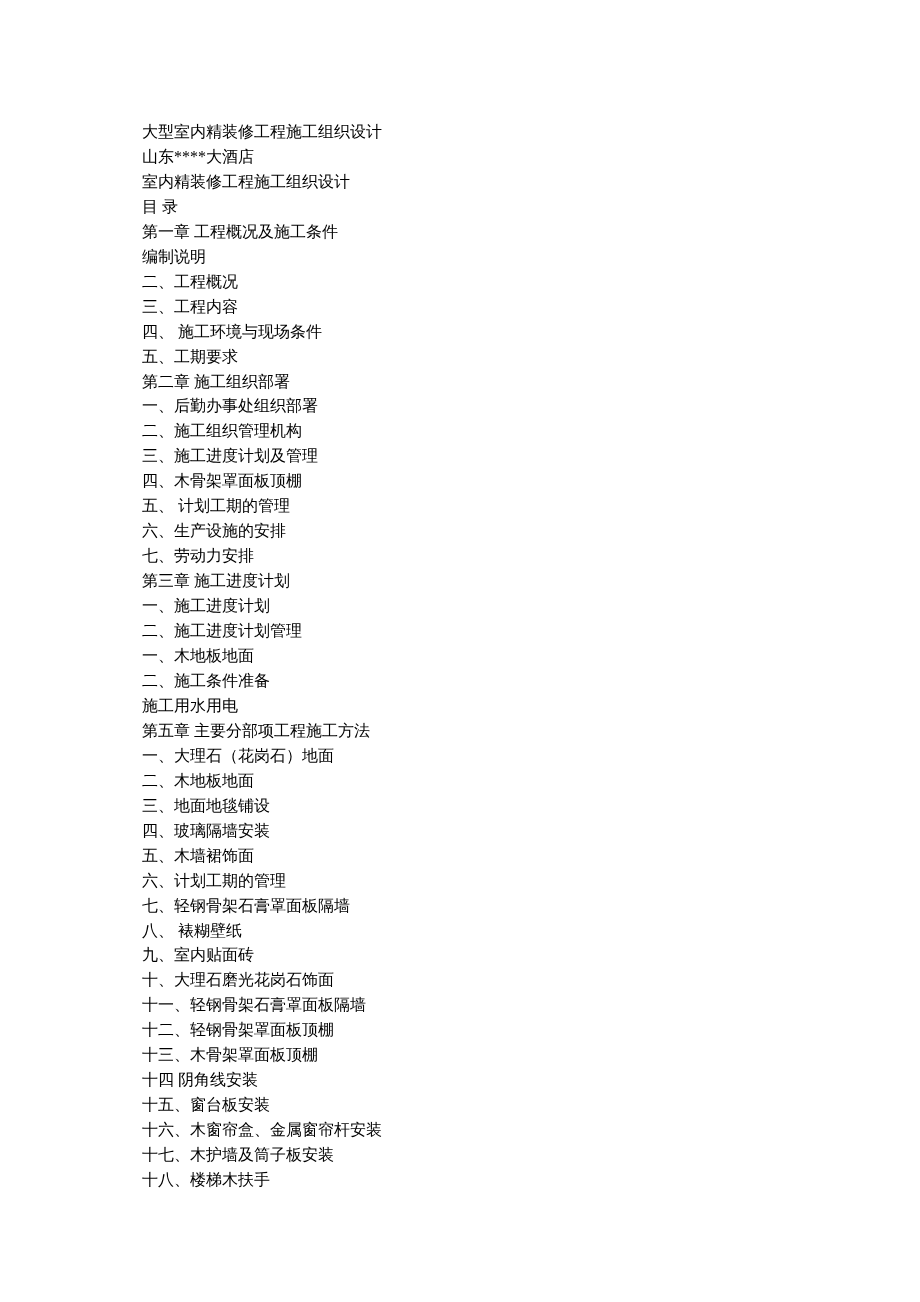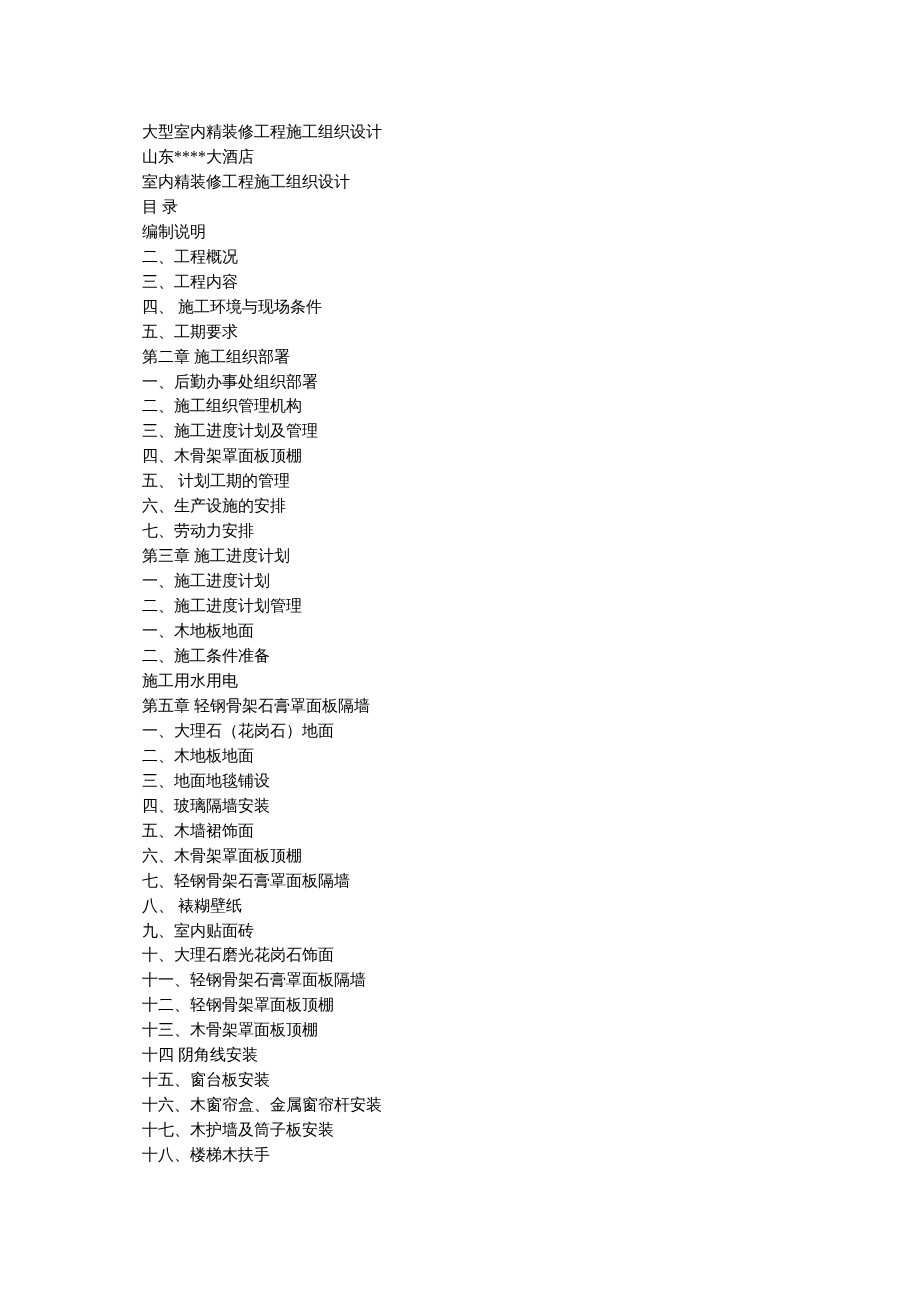--- a/index.html
+++ b/index.html
@@ -22,46 +22,47 @@
     }
   </style>
 </head>
 <body>
 
 <div>
   <div class="line">大型室内精装修工程施工组织设计</div>
   <div class="line">山东****大酒店</div>
   <div class="line">室内精装修工程施工组织设计</div>
   <div class="line">目  录</div>
+  <div class="line">第一章  工程概况及施工条件</div>
   <div class="line">编制说明</div>
   <div class="line">二、工程概况</div>
   <div class="line">三、工程内容</div>
   <div class="line">四、 施工环境与现场条件</div>
   <div class="line">五、工期要求</div>
   <div class="line">第二章  施工组织部署</div>
   <div class="line">一、后勤办事处组织部署</div>
   <div class="line">二、施工组织管理机构</div>
   <div class="line">三、施工进度计划及管理</div>
   <div class="line">四、木骨架罩面板顶棚</div>
   <div class="line">五、 计划工期的管理</div>
   <div class="line">六、生产设施的安排</div>
   <div class="line">七、劳动力安排</div>
   <div class="line">第三章  施工进度计划</div>
   <div class="line">一、施工进度计划</div>
   <div class="line">二、施工进度计划管理</div>
   <div class="line">一、木地板地面</div>
   <div class="line">二、施工条件准备</div>
   <div class="line">施工用水用电</div>
-  <div class="line">第五章  轻钢骨架石膏罩面板隔墙</div>
+  <div class="line">第五章  主要分部项工程施工方法</div>
   <div class="line">一、大理石（花岗石）地面</div>
   <div class="line">二、木地板地面</div>
   <div class="line">三、地面地毯铺设</div>
   <div class="line">四、玻璃隔墙安装</div>
   <div class="line">五、木墙裙饰面</div>
-  <div class="line">六、木骨架罩面板顶棚</div>
+  <div class="line">六、计划工期的管理</div>
   <div class="line">七、轻钢骨架石膏罩面板隔墙</div>
   <div class="line">八、 裱糊壁纸</div>
   <div class="line">九、室内贴面砖</div>
   <div class="line">十、大理石磨光花岗石饰面</div>
   <div class="line">十一、轻钢骨架石膏罩面板隔墙</div>
   <div class="line">十二、轻钢骨架罩面板顶棚</div>
   <div class="line">十三、木骨架罩面板顶棚</div>
   <div class="line">十四  阴角线安装</div>
   <div class="line">十五、窗台板安装</div>
   <div class="line">十六、木窗帘盒、金属窗帘杆安装</div>

